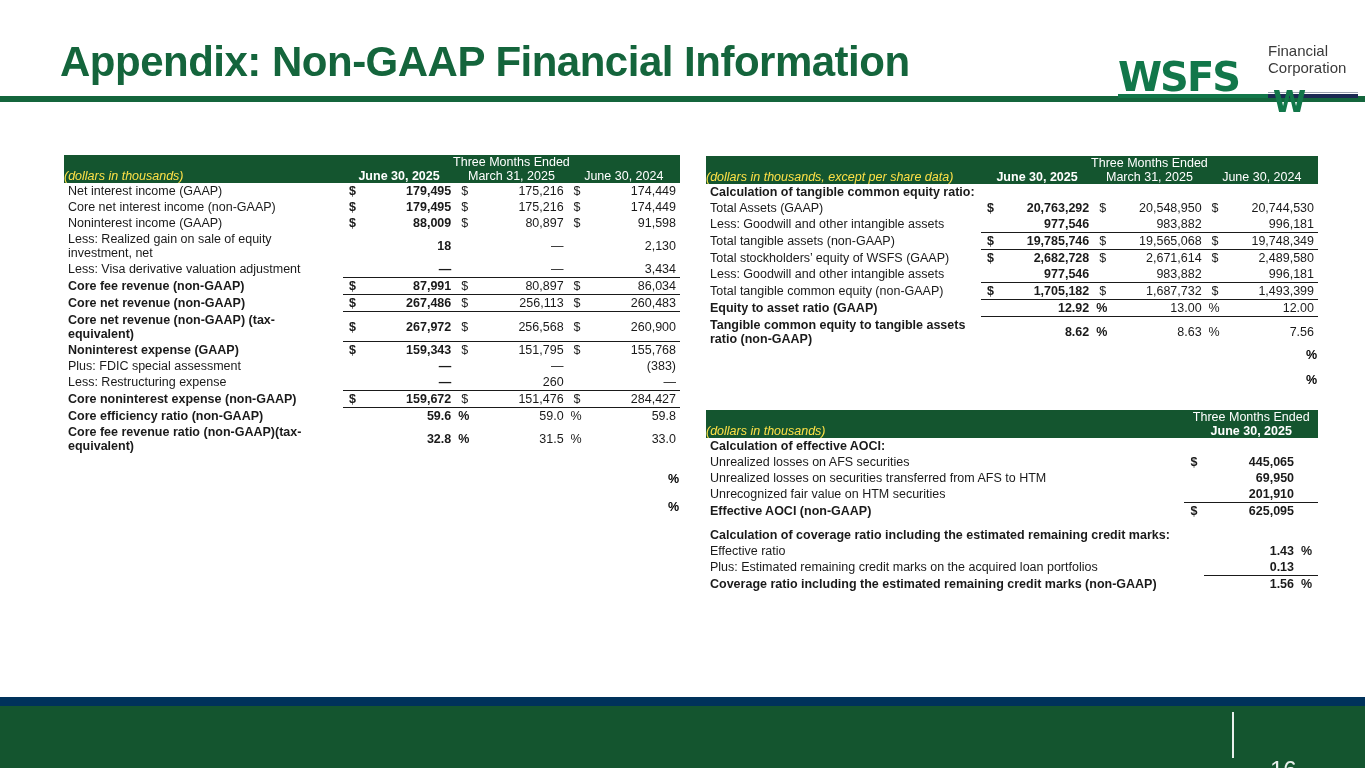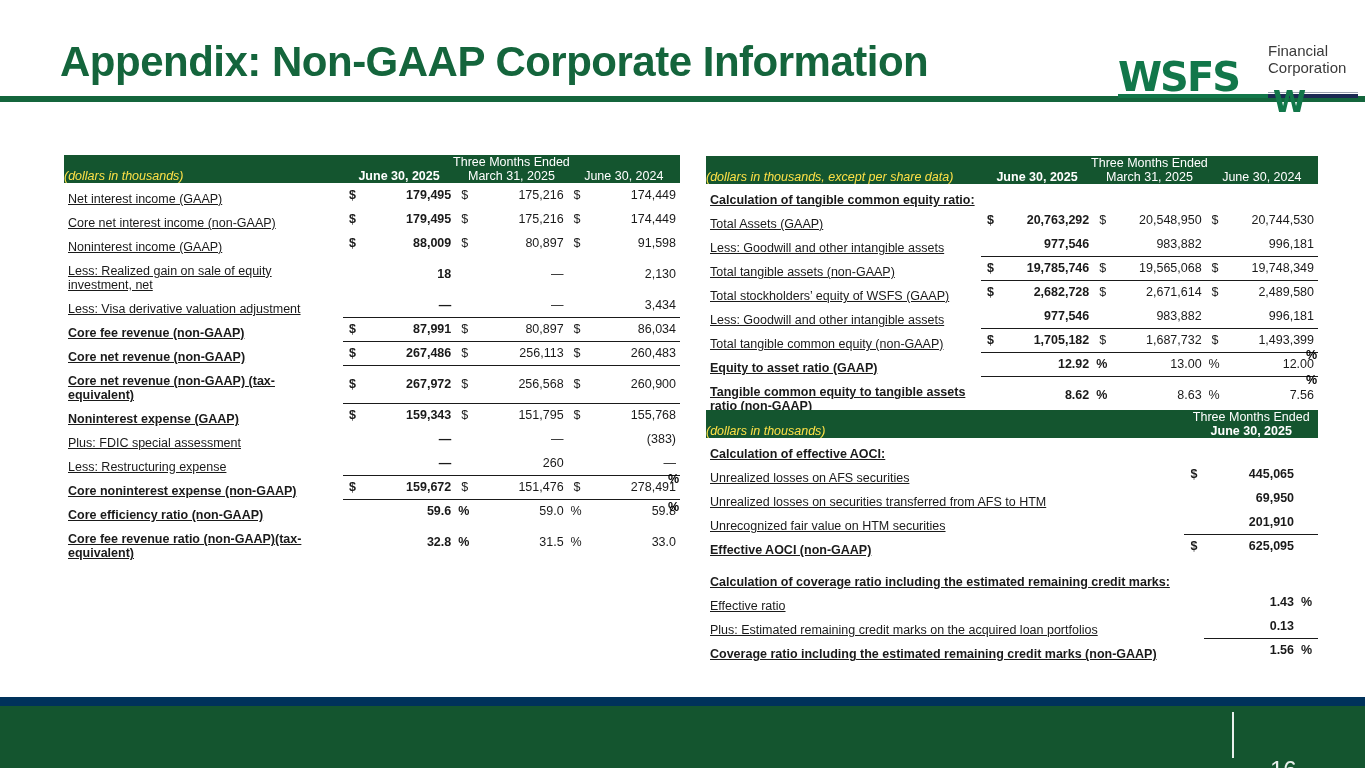--- a/index.html
+++ b/index.html
@@ -35,41 +35,41 @@
     line-height:24px;font-family:"DejaVu Sans", sans-serif;
   }
   
   .tbl{position:absolute;border-collapse:collapse;font-size:12.5px;color:#1a1a1a;}
   .hdr-band{background:#14552f;color:#ffffff;}
   .hdr-band td{padding:0;}
   .hdr-top{font-size:12.5px;text-align:center;padding:5px 0 2px 0;color:#ffffff;font-weight:normal;}
   .hdr-col{font-size:12.5px;text-align:center;padding:2px 0 7px 0;color:#ffffff;}
   .hdr-col.b{font-weight:bold;}
   .hdr-unit{font-style:italic;font-size:12.5px;color:#fde047;padding:2px 0 7px 8px;vertical-align:bottom;}
-  .lbl{padding:9px 4px 1px 4px;vertical-align:middle;line-height:14px;text-decoration:underline;}
+  .lbl{padding:1px 4px 1px 4px;vertical-align:middle;line-height:14px;}
   .lbl.b{font-weight:bold;margin-top:48px;}
   .num{text-align:right;padding:1px 4px 1px 2px;white-space:nowrap;vertical-align:middle;}
   .num.b{font-weight:bold;}
   .cur{text-align:left;padding:1px 0 1px 6px;width:14px;vertical-align:middle;}
   .cur.b{font-weight:bold;}
   .pct{text-align:left;padding:1px 0 1px 3px;width:16px;vertical-align:middle;}
   .pct.b{font-weight:bold;}
   .tline td{border-top:1.3px solid #1a1a1a;}
   .tline2 td{border-top:1.3px solid #1a1a1a;border-bottom:1.3px solid #1a1a1a;}
   .spacer td{height:8px;padding:0;border:none;}
   
   .footer-navy{position:absolute;left:0;top:697px;width:1365px;height:9px;background:#00325b;}
   .footer-green{position:absolute;left:0;top:706px;width:1365px;height:62px;background:#14552f;}
   .footer-divider{position:absolute;left:1232px;top:712px;width:2px;height:46px;background:#e9f0ec;}
   .page-num{position:absolute;left:1270px;top:756px;font-size:24px;color:#e9f0ec;}
 </style>
 </head>
 <body>
 
-<div class="slide-title">Appendix: Non-GAAP Corporate Information</div>
+<div class="slide-title">Appendix: Non-GAAP Financial Information</div>
 <div class="title-rule"></div>
 
 <div class="logo">
   <div class="logo-wsfs">WSFS</div>
   <div class="logo-sub">
     <div>Financial</div>
     <div>Corporation</div>
   </div>
   <div class="logo-rule"></div>
   <div class="logo-rule-green"></div>
@@ -197,21 +197,21 @@
       <td class="cur"></td>
       <td class="num">—</td>
     </tr>
     <tr class="tline2">
       <td class="lbl b" style="border-top:none;border-bottom:none">Core noninterest expense (non-GAAP)</td>
       <td class="cur b">$</td>
       <td class="num b">159,672</td>
       <td class="cur">$</td>
       <td class="num">151,476</td>
       <td class="cur">$</td>
-      <td class="num">278,491</td>
+      <td class="num">284,427</td>
     </tr>
     <tr>
       <td class="lbl b">Core efficiency ratio (non-GAAP)</td>
       <td class="cur"></td>
       <td class="num b">59.6</td>
       <td class="pct b">%</td>
       <td class="num">59.0</td>
       <td class="pct">%</td>
       <td class="num">59.8</td>
     </tr>

